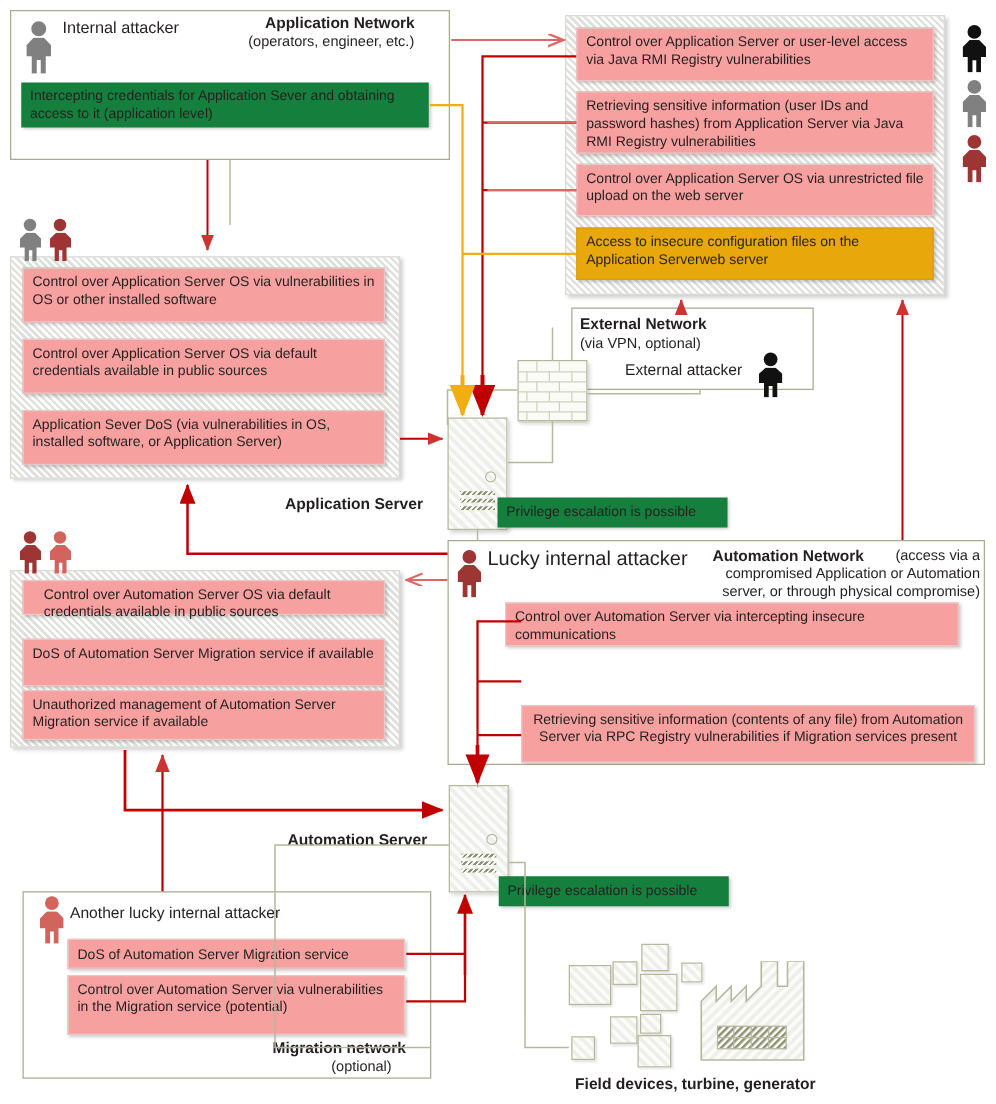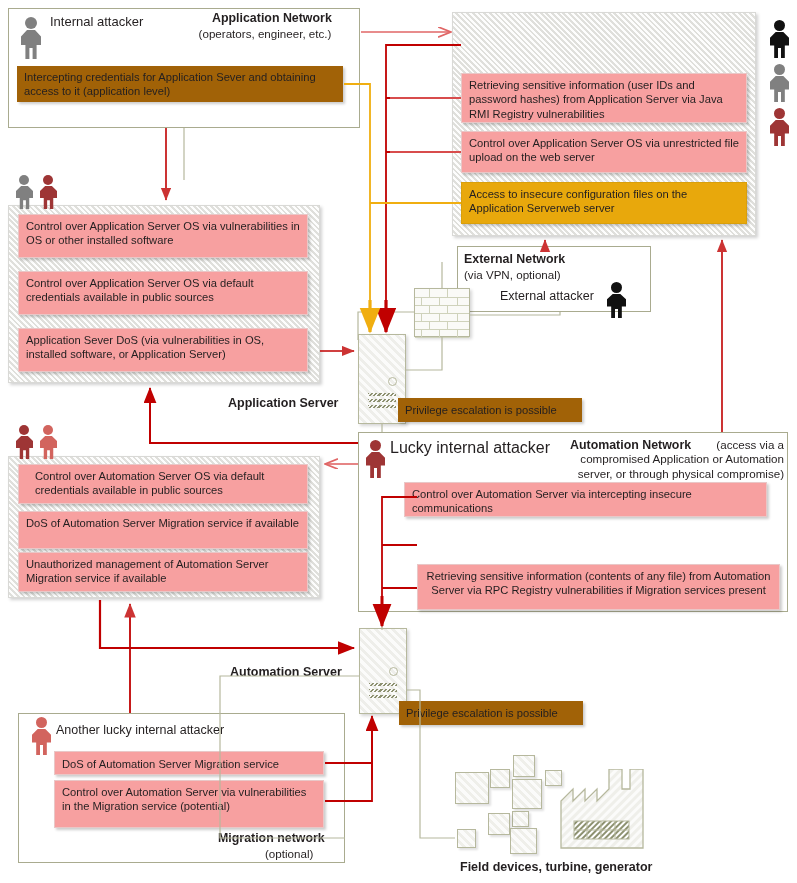--- a/index.html
+++ b/index.html
@@ -10,21 +10,21 @@
   .netbox{position:absolute;background:#ffffff;border:1.5px solid #a9ab8f;box-sizing:border-box;}
   .grpbox{position:absolute;background:#f2f2f0;border:1px solid #d9d9d6;box-sizing:border-box;
           box-shadow:2px 2px 3px rgba(0,0,0,.18);
           background-image:repeating-linear-gradient(45deg,rgba(255,255,255,.85) 0 2px,rgba(220,220,216,.85) 2px 4px);}
 
   .atk{position:absolute;background:#F7A0A0;border:1px solid #e9c7c7;box-sizing:border-box;
        box-shadow:1.5px 1.5px 2.5px rgba(0,0,0,.20);
        font-size:11.2px;line-height:14.4px;color:#231f20;padding:4px 7px;}
   .atk.gold{background:#E8A80C;border-color:#d99f0b;}
 
-  .gold-note{position:absolute;background:#a16207;box-shadow:1.5px 1.5px 2.5px rgba(0,0,0,.20);
+  .gold-note{position:absolute;background:#15803d;box-shadow:1.5px 1.5px 2.5px rgba(0,0,0,.20);
        font-size:11.2px;line-height:14.4px;color:#231f20;padding:4px 7px;box-sizing:border-box;}
 
   .lbl{position:absolute;font-size:11.6px;line-height:14.4px;color:#231f20;}
   .lbl.b{font-weight:bold;}
   .ttl-b{font-weight:bold;font-size:12.4px;}
 
   
   .person{position:absolute;}
   .person .head{position:absolute;border-radius:50%;}
   .person .body{position:absolute;}
@@ -61,20 +61,21 @@
          clip-path:polygon(30% 0,70% 0,100% 22%,100% 52%,78% 52%,78% 100%,58% 100%,58% 62%,42% 62%,42% 100%,22% 100%,22% 52%,0 52%,0 22%);"></div>
   </div>
   <div class="lbl" style="left:50px;top:15px;font-size:13px;">Internal attacker</div>
 
   <div class="lbl ttl-b" style="left:212px;top:11px;">Application Network</div>
   <div class="lbl" style="left:172px;top:27px;width:186px;text-align:center;">(operators, engineer, etc.)</div>
 
   <div class="gold-note" style="left:17px;top:66px;width:326px;height:36px;">Intercepting credentials for Application Sever and obtaining access to it (application level)</div>
 
   <div class="grpbox" style="left:452px;top:12px;width:304px;height:224px;"></div>
+  <div class="atk" style="left:461px;top:22px;width:286px;height:43px;">Control over Application Server or user-level access via Java RMI Registry vulnerabilities</div>
   <div class="atk" style="left:461px;top:73px;width:286px;height:50px;">Retrieving sensitive information (user IDs and password hashes) from Application Server via Java RMI Registry vulnerabilities</div>
   <div class="atk" style="left:461px;top:131px;width:286px;height:42px;">Control over Application Server OS via unrestricted file upload on the web server</div>
   <div class="atk gold" style="left:461px;top:182px;width:286px;height:42px;">Access to insecure configuration files on the Application Serverweb server</div>
 
   <div class="person" style="left:768px;top:20px;width:24px;height:38px;">
     <div class="head" style="left:6px;top:0;width:11px;height:11px;background:#111;"></div>
     <div class="body" style="left:2px;top:12px;width:19px;height:26px;background:#111;
          clip-path:polygon(30% 0,70% 0,100% 22%,100% 52%,78% 52%,78% 100%,58% 100%,58% 62%,42% 62%,42% 100%,22% 100%,22% 52%,0 52%,0 22%);"></div>
   </div>
   <div class="person" style="left:768px;top:64px;width:24px;height:38px;">
@@ -154,21 +155,21 @@
          clip-path:polygon(30% 0,70% 0,100% 22%,100% 52%,78% 52%,78% 100%,58% 100%,58% 62%,42% 62%,42% 100%,22% 100%,22% 52%,0 52%,0 22%);"></div>
   </div>
   <div class="lbl" style="left:390px;top:441px;font-size:16px;">Lucky internal attacker</div>
   <div class="lbl ttl-b" style="left:570px;top:438px;">Automation Network</div>
   <div class="lbl" style="left:568px;top:438px;width:216px;text-align:right;text-indent:118px;">(access via a compromised Application or Automation server, or through physical compromise)</div>
 
   <div class="atk" style="left:404px;top:482px;width:363px;height:35px;">Control over Automation Server via intercepting insecure communications</div>
   <div class="atk" style="left:417px;top:564px;width:363px;height:46px;text-align:center;">Retrieving sensitive information (contents of any file) from Automation Server via RPC Registry vulnerabilities  if Migration services present</div>
 
   <div class="grpbox" style="left:8px;top:456px;width:312px;height:142px;"></div>
-  <div class="atk" style="left:18px;top:464px;width:290px;height:40px;padding-left:16px;">Control over Automation Server OS via default credentials available in public sources</div>
+  <div class="atk" style="left:18px;top:464px;width:290px;height:28px;padding-left:16px;">Control over Automation Server OS via default credentials available in public sources</div>
   <div class="atk" style="left:18px;top:511px;width:290px;height:38px;">DoS of Automation Server Migration service if available</div>
   <div class="atk" style="left:18px;top:552px;width:290px;height:40px;">Unauthorized management of Automation Server Migration service if available</div>
 
   <div class="person" style="left:14px;top:425px;width:22px;height:34px;">
     <div class="head" style="left:5px;top:0;width:10px;height:10px;background:#9E3535;"></div>
     <div class="body" style="left:2px;top:11px;width:17px;height:23px;background:#9E3535;
          clip-path:polygon(30% 0,70% 0,100% 22%,100% 52%,78% 52%,78% 100%,58% 100%,58% 62%,42% 62%,42% 100%,22% 100%,22% 52%,0 52%,0 22%);"></div>
   </div>
   <div class="person" style="left:38px;top:425px;width:22px;height:34px;">
     <div class="head" style="left:5px;top:0;width:10px;height:10px;background:#D2645E;"></div>

